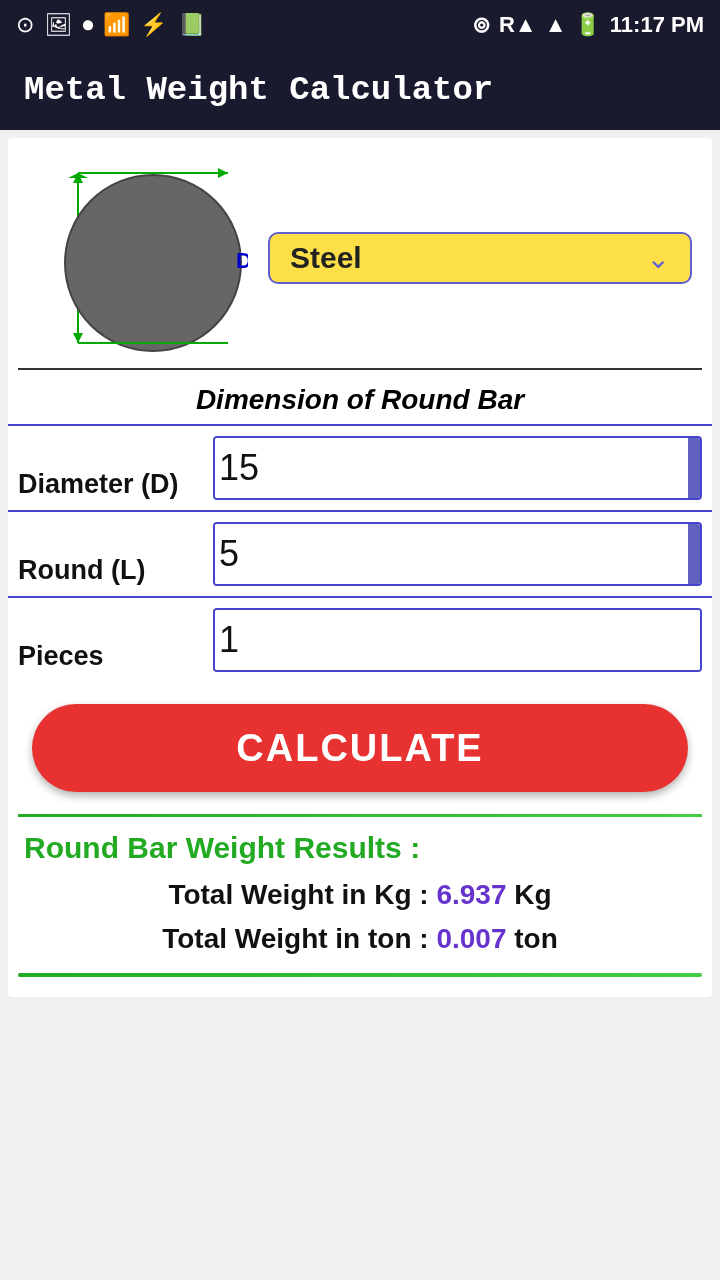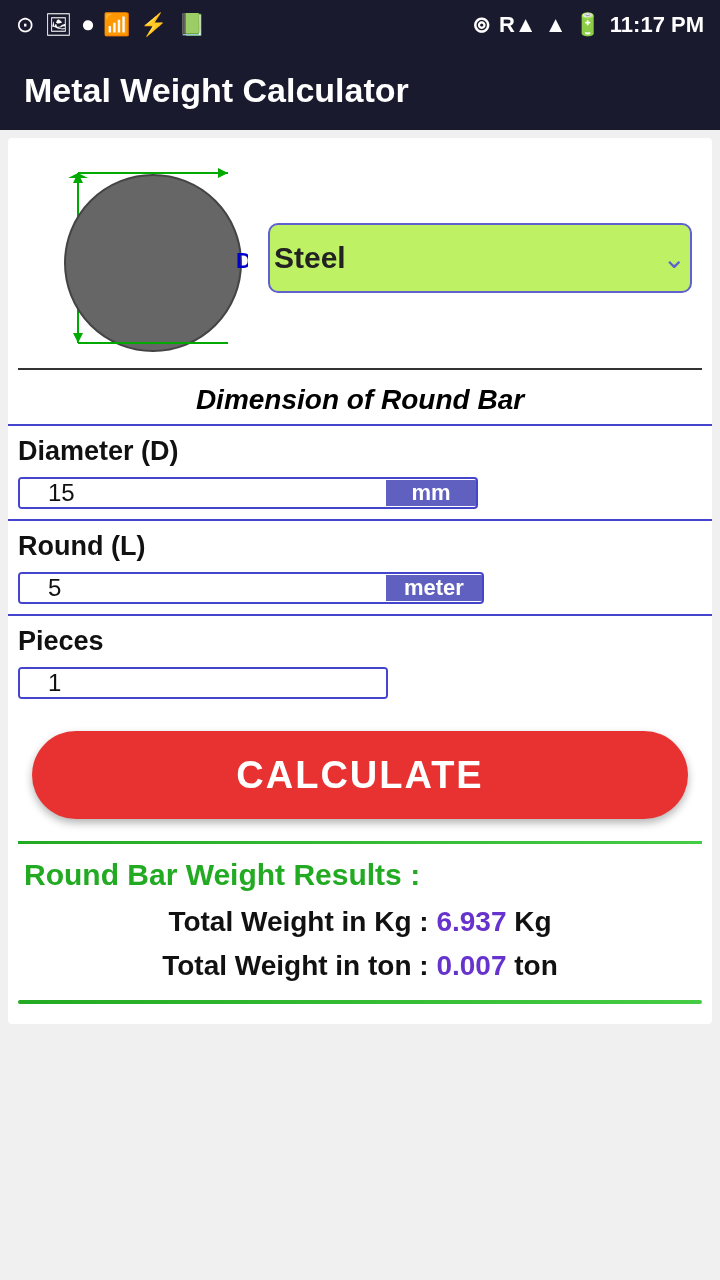--- a/index.html
+++ b/index.html
@@ -35,20 +35,21 @@
       font-weight: bold;
     }
 
     
     .app-bar {
       background: #1a1a2e;
       height: 80px;
       display: flex;
       align-items: center;
       padding: 0 24px;
+      font-family: Liberation Mono, monospace;
     }
     .app-bar-title {
       color: white;
       font-size: 34px;
       font-weight: bold;
     }
 
     
     .main-content {
       background: white;
@@ -73,29 +74,29 @@
     }
 
     
     .diagram-svg {
       width: 220px;
       height: 200px;
     }
 
     .material-dropdown {
       flex: 1;
-      height: 70px;
+      height: 52px;
       border: 2px solid #6060d0;
       border-radius: 10px;
       display: flex;
       align-items: center;
       justify-content: space-between;
-      padding: 0 4px;
+      padding: 0 20px;
       cursor: pointer;
-      background: #bef264;
+      background: #fde047;
     }
     .material-dropdown-text {
       font-size: 30px;
       font-weight: bold;
       color: #222;
     }
     .dropdown-arrow {
       font-size: 28px;
       color: #6060d0;
     }
@@ -113,25 +114,24 @@
       font-size: 28px;
       font-weight: bold;
       color: #000000;
       padding: 14px 0 8px 0;
       font-style: italic;
     }
 
     
     .form-row {
       display: flex;
-      align-items: flex-start;
+      align-items: flex-end;
       border-top: 2px solid #4444cc;
       padding: 10px 10px;
       gap: 10px;
-      flex-direction: column;
     }
     .form-row:last-of-type {
       border-bottom: 2px solid #4444cc;
     }
 
     .form-label {
       width: 185px;
       font-size: 27px;
       font-weight: bold;
       color: #111;
@@ -146,22 +146,22 @@
       border-radius: 4px;
       overflow: hidden;
       height: 64px;
     }
 
     .form-input {
       flex: 1;
       height: 100%;
       border: none;
       outline: none;
-      font-size: 24px;
-      padding: 0 28px;
+      font-size: 36px;
+      padding: 0 4px;
       color: #111;
       background: white;
     }
 
     .form-unit {
       background: #6060c0;
       color: white;
       height: 100%;
       display: flex;
       align-items: center;

